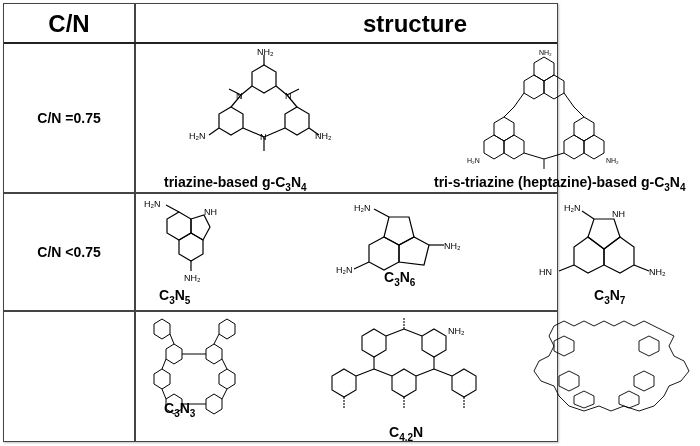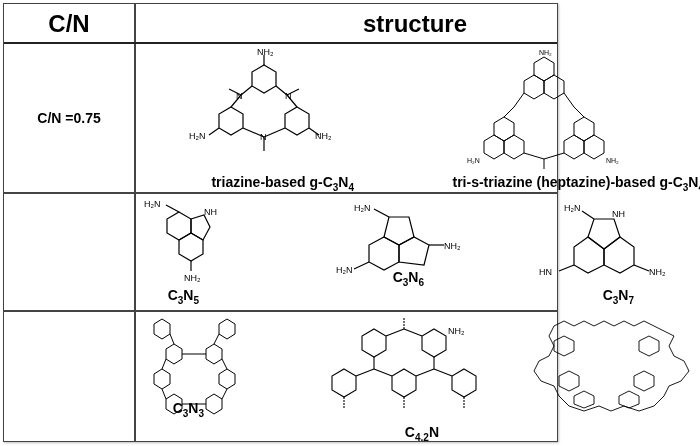--- a/index.html
+++ b/index.html
@@ -4,37 +4,38 @@
 <style>
   html, body { margin:0; padding:0; background:#ffffff; }
   body { width:700px; height:446px; position:relative; overflow:hidden; font-family:"Liberation Sans", sans-serif; color:#000; }
   .tbl { position:absolute; left:3px; top:3px; width:555px; height:439px; border:1.5px solid #444; box-sizing:border-box; box-shadow:1px 1px 2px rgba(0,0,0,0.25); }
   .vline { position:absolute; left:130px; top:0; width:1.5px; height:100%; background:#444; }
   .hline { position:absolute; left:0; width:100%; height:1.5px; background:#444; }
   .hline.thick { height:2px; background:#222; }
   .hcell { position:absolute; top:0; height:39px; display:flex; align-items:center; justify-content:center; font-weight:bold; font-size:24px; }
   .rowlabel { position:absolute; left:0; width:130px; display:flex; align-items:center; justify-content:center; font-weight:bold; font-size:14px; }
   .mol { position:absolute; }
-  .cap { position:absolute; font-weight:bold; font-size:14px; white-space:nowrap; text-align:right; }
+  .cap { position:absolute; font-weight:bold; font-size:14px; white-space:nowrap; text-align:left; }
   .cap sub { font-size:10px; }
   svg text { font-family:"Liberation Sans", sans-serif; font-size:9px; }
 </style>
 </head>
 <body>
 
 <div class="tbl">
   <div class="vline"></div>
   <div class="hline thick" style="top:38px"></div>
   <div class="hline" style="top:188px"></div>
   <div class="hline" style="top:306px"></div>
 
   <div class="hcell" style="left:0;width:130px">C/N</div>
   <div class="hcell" style="left:131px;width:560px">structure</div>
 
   <div class="rowlabel" style="top:40px;height:148px">C/N =0.75</div>
+  <div class="rowlabel" style="top:190px;height:116px">C/N &lt;0.75</div>
 
   <svg class="mol" style="left:185px;top:43px" width="150" height="120" viewBox="0 0 150 120">
     <g stroke="#000" stroke-width="1.2" fill="none">
 
       <polygon points="75,18 87,25 87,39 75,46 63,39 63,25"></polygon>
       <line x1="75" y1="18" x2="75" y2="8"></line>
       <line x1="63" y1="39" x2="52" y2="48"></line>
         <line x1="87" y1="39" x2="98" y2="48"></line>
       <line x1="52" y1="48" x2="40" y2="42"></line>
         <line x1="98" y1="48" x2="110" y2="42"></line>

